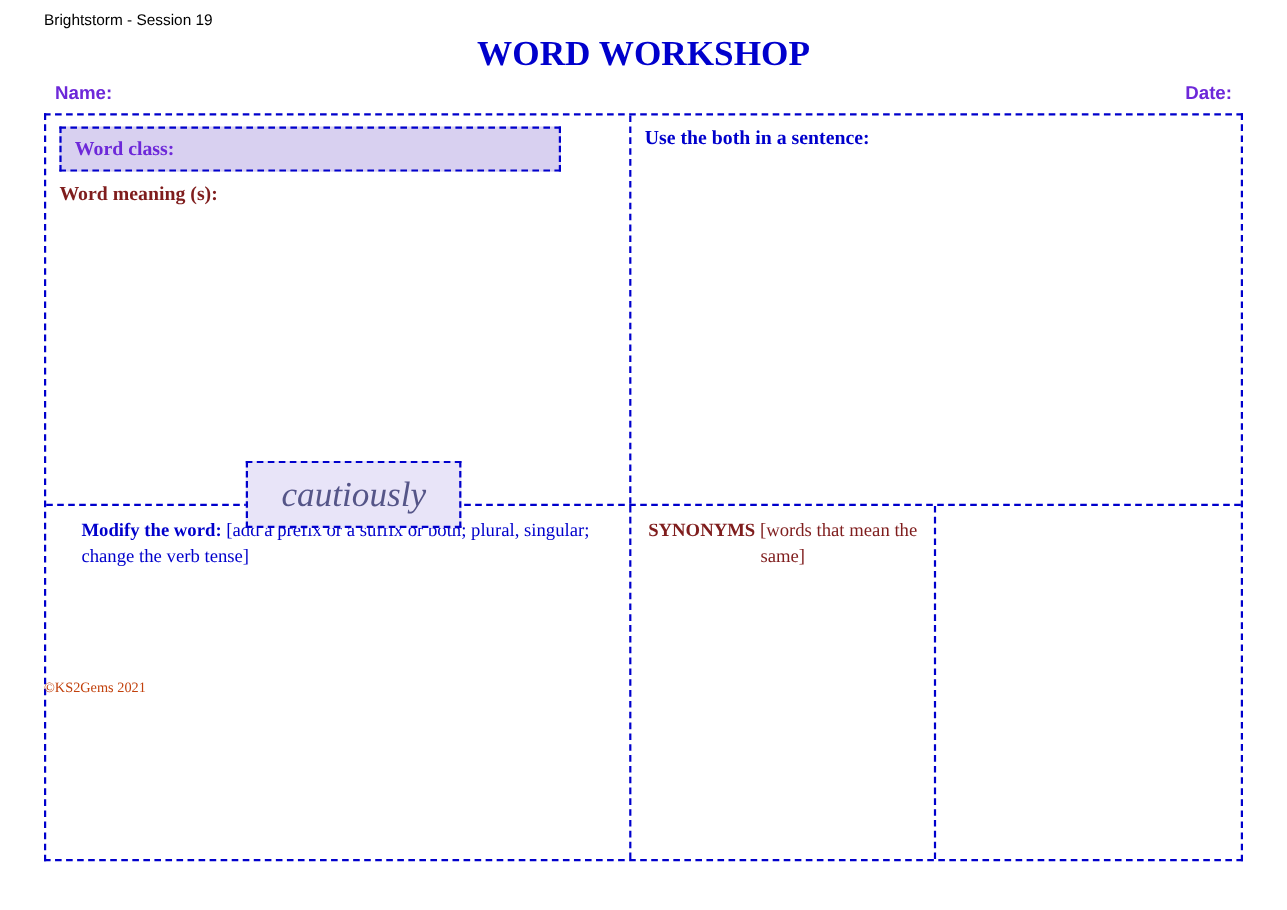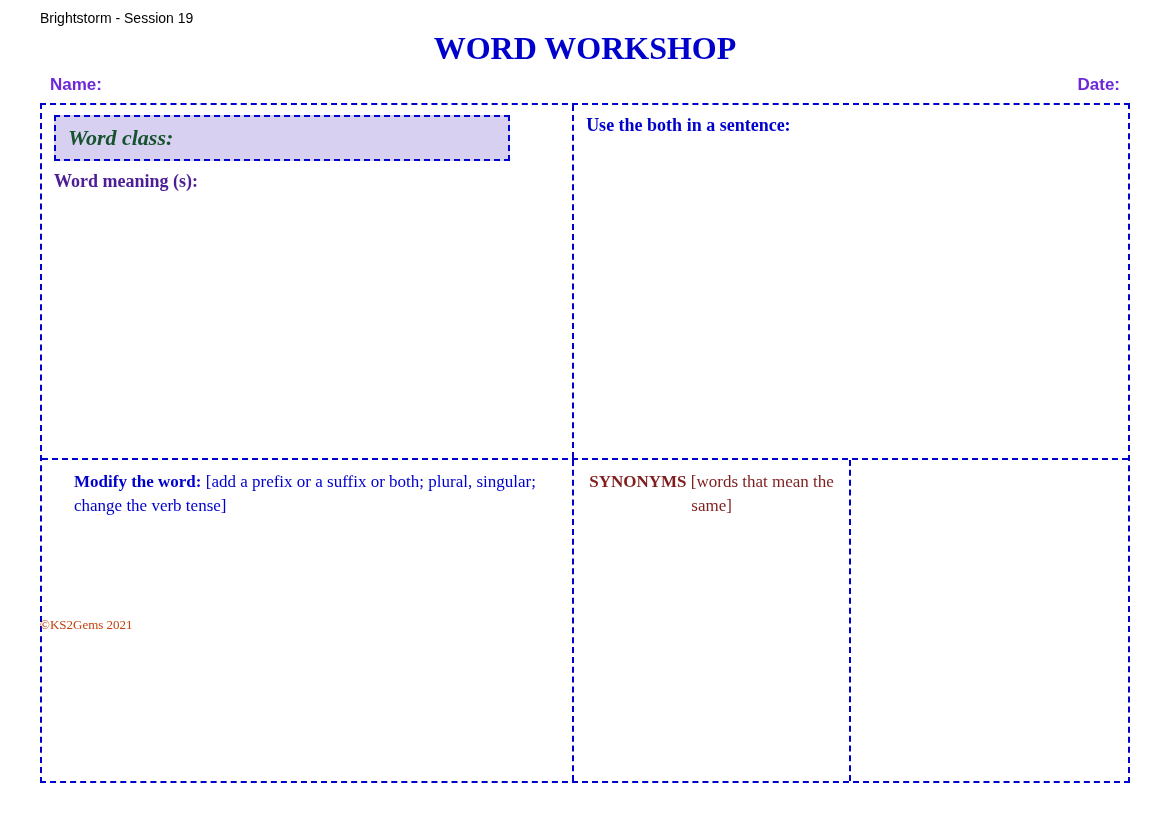--- a/index.html
+++ b/index.html
@@ -93,31 +93,30 @@
     
     .word-class-box {
       border: 2px dashed #0000cc;
       background: #d8d0f0;
       padding: 8px 12px;
       margin-bottom: 10px;
       width: 90%;
     }
 
     .word-class-label {
-      font-size: 22px;
-      font-weight: bold;
-      color: #14532d;
-      font-family: 'Comic Sans MS', cursive;
-      font-style: italic;
+      font-size: 18px;
+      font-weight: bold;
+      color: #6d28d9;
+      font-family: 'Comic Sans MS', cursive;
     }
 
     .word-meaning-label {
       font-size: 18px;
       font-weight: bold;
-      color: #4c1d95;
+      color: #7f1d1d;
       font-family: 'Comic Sans MS', cursive;
       margin-top: 4px;
     }
 
     .use-in-sentence-label {
       font-size: 18px;
       font-weight: bold;
       color: #0000cc;
       font-family: 'Comic Sans MS', cursive;
     }
@@ -218,20 +217,23 @@
   <div class="main-grid">
 
     <div class="top-section">
 
       <div class="left-panel">
         <div class="word-class-box">
           <span class="word-class-label">Word class:</span>
         </div>
         <div class="word-meaning-label">Word meaning (s):</div>
 
+        <div class="word-overlay">
+          <span class="word-overlay-text">cautiously</span>
+        </div>
       </div>
 
       <div class="right-panel">
         <div class="use-in-sentence-label">Use the both in a sentence:</div>
       </div>
 
     </div>
 
     <div class="bottom-section">
 

